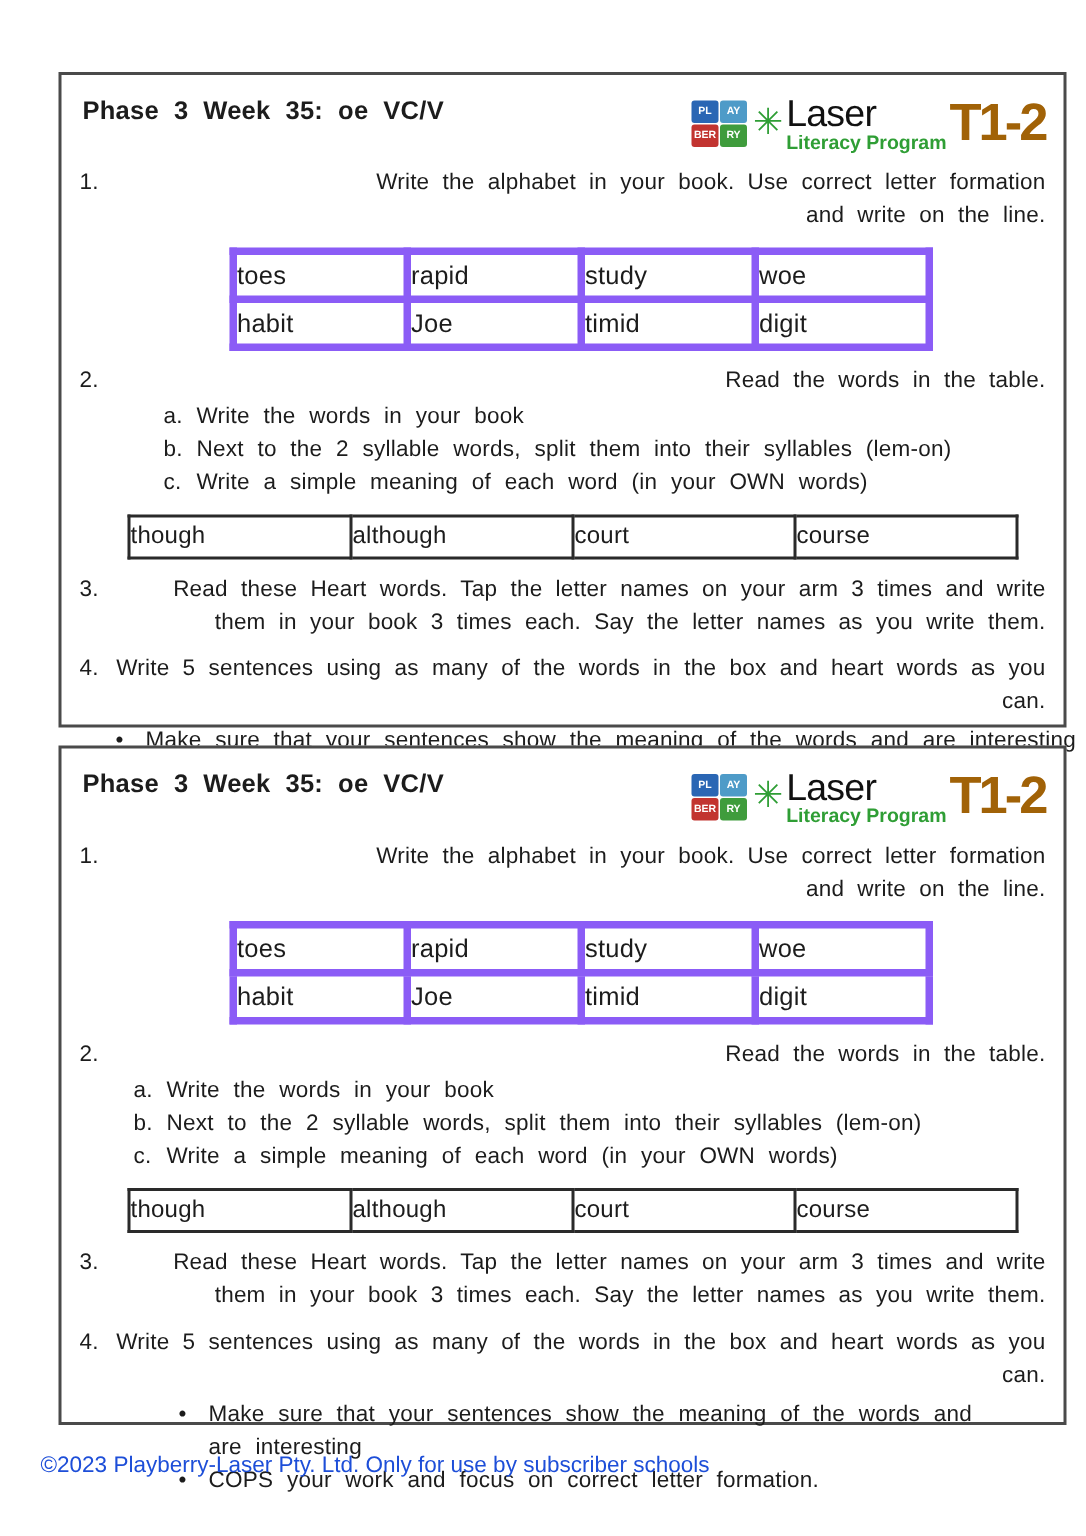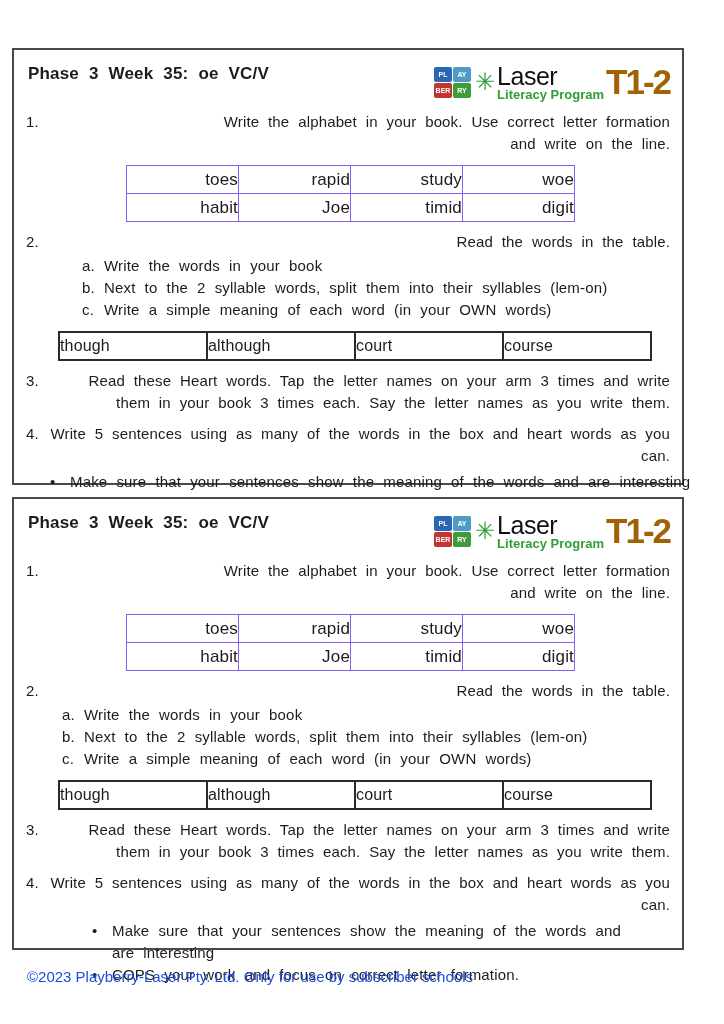--- a/index.html
+++ b/index.html
@@ -1,21 +1,21 @@
 <!DOCTYPE html>
 <html><head>
 <meta charset="utf-8">
 <style>
   html,body{margin:0;padding:0;}
   body{
     width:724px;height:1024px;position:relative;background:#ffffff;
     font-family:"Liberation Sans", sans-serif;color:#1c1c1c;overflow:hidden;
   }
   .sheet{
-    position:absolute;left:12px;width:672px;box-sizing:border-box;
+    position:absolute;left:39px;width:672px;box-sizing:border-box;
     border:2px solid #4a4a4a;background:#fff;padding:10px 12px 8px 8px;
   }
   #sheet-a{top:48px;height:437px;}
   #sheet-b{top:497px;height:453px;}
 
   
   .hw{word-spacing:0.30em;letter-spacing:0.01em;}
 
   .sheet-header{display:flex;justify-content:space-between;align-items:flex-start;}
   .sheet-title{font-size:17px;font-weight:bold;padding-left:6px;padding-top:4px;}
@@ -41,21 +41,21 @@
 
   .sub-list{margin-top:2px;}
   .sub-item{display:flex;font-size:15px;line-height:22px;margin-left:60px;}
   .sheet--b .sub-item{margin-left:40px;}
   .sub-label{width:22px;flex:none;}
 
   
   table{border-collapse:collapse;}
   .word-table{margin:10px 0 0 104px;}
   .word-table td{
-    width:111px;height:27px;border:1px solid #8b5cf6;text-align:right;
+    width:111px;height:27px;border:5px solid #8b5cf6;text-align:left;
     font-size:17px;padding:0;
   }
   
   .heart-table{margin:10px 0 0 36px;}
   .heart-table td{
     width:146px;height:26px;border:2px solid #2a2a2a;text-align:left;
     font-size:16px;padding:0;
   }
 
   

